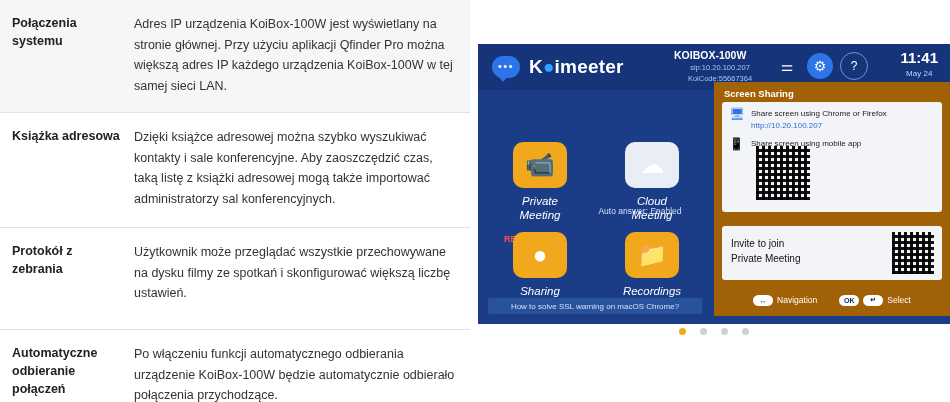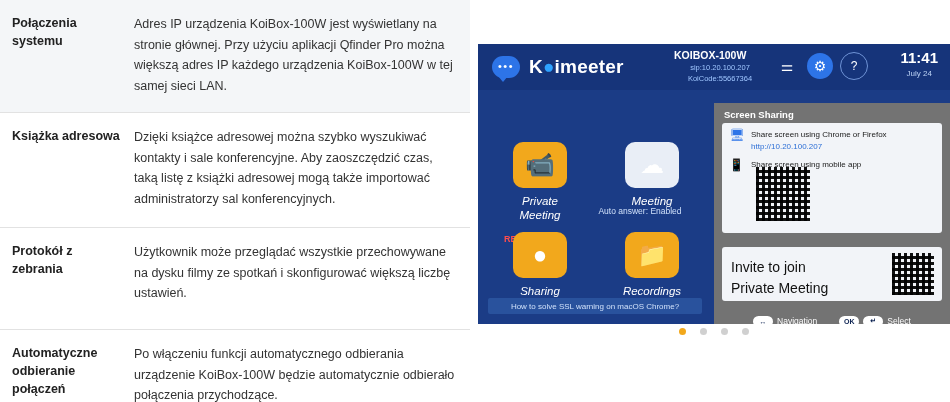--- a/index.html
+++ b/index.html
@@ -133,22 +133,22 @@
     position:absolute;left:26px;top:144px;color:#ff4d4d;font-size:9px;font-weight:bold;
   }
   .hint-bar{
     position:absolute;left:10px;bottom:10px;width:214px;height:16px;
     background:#29529d;border-radius:2px;
     color:#cfe0fa;font-size:8px;display:flex;align-items:center;justify-content:center;
   }
 
   
   .panel{
-    position:absolute;left:236px;top:59px;width:236px;height:234px;
-    background:#737373;
+    position:absolute;left:236px;top:38px;width:236px;height:234px;
+    background:#a16207;
   }
   .panel-title{
     position:absolute;left:10px;top:6px;color:#ffffff;font-size:9.5px;font-weight:bold;
   }
   .share-card{
     position:absolute;left:8px;top:20px;width:220px;height:110px;
     background:#f2f4f8;border-radius:3px;
   }
   .share-line{
     display:flex;align-items:flex-start;gap:6px;padding:6px 7px 0 7px;
@@ -164,21 +164,21 @@
     background:
       repeating-linear-gradient(0deg,#111 0 3px,#f2f4f8 3px 6px),
       repeating-linear-gradient(90deg,#111 0 3px,transparent 3px 6px);
     background-blend-mode:multiply;
   }
   .invite-card{
     position:absolute;left:8px;bottom:36px;width:220px;height:54px;
     background:#f2f4f8;border-radius:3px;
   }
   .invite-card .it{
-    position:absolute;left:9px;top:10px;font-size:14px;color:#111;line-height:1.5;
+    position:absolute;left:9px;top:10px;font-size:10px;color:#111;line-height:1.5;
   }
   .invite-qr{
     position:absolute;right:8px;top:6px;width:42px;height:42px;
     background:
       repeating-linear-gradient(0deg,#111 0 3px,#f2f4f8 3px 6px),
       repeating-linear-gradient(90deg,#111 0 3px,transparent 3px 6px);
     background-blend-mode:multiply;
   }
   .nav-bar{
     position:absolute;left:0;bottom:6px;width:236px;height:20px;
@@ -249,36 +249,37 @@
         </div>
 
         <div class="top-icons">
           <span class="ti sliders">⚌</span>
           <span class="ti gear">⚙</span>
           <span class="ti help">?</span>
         </div>
 
         <div class="dev-clock">
           <div class="t">11:41</div>
-          <div class="d">July 24</div>
+          <div class="d">May 24</div>
         </div>
       </div>
 
       <div class="apps">
 
         <div class="auto-answer">Auto answer: Enabled</div>
 
         <div class="app app-a">
           <div class="ico ico-private">📹</div>
           <div class="lbl">Private</div>
           <div class="lbl">Meeting</div>
         </div>
 
         <div class="app app-b">
           <div class="ico ico-cloud">☁</div>
+          <div class="lbl">Cloud</div>
           <div class="lbl">Meeting</div>
         </div>
 
         <div class="rec-tag">REC</div>
 
         <div class="app app-c">
           <div class="ico ico-record">●</div>
           <div class="lbl">Sharing</div>
         </div>
 

